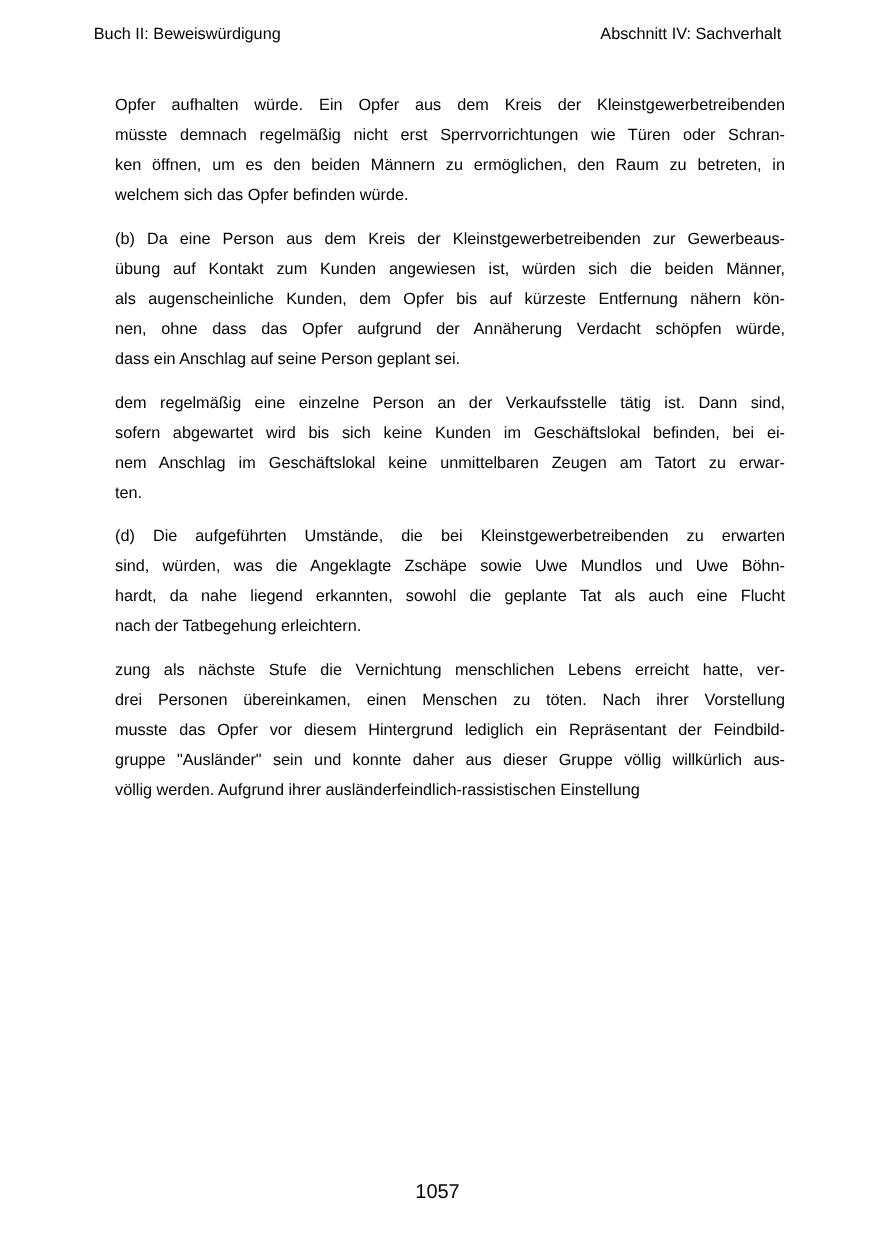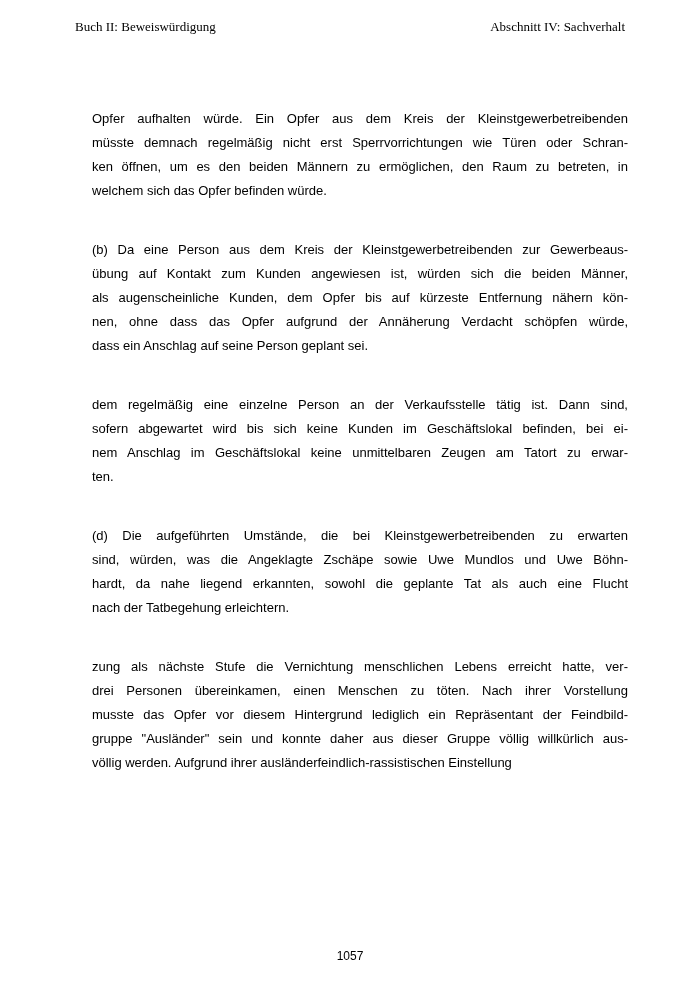--- a/index.html
+++ b/index.html
@@ -14,49 +14,47 @@
   }
   .page-header {
     position: absolute;
     top: 19px;
     left: 75px;
     right: 75px;
     display: flex;
     justify-content: space-between;
     font-size: 13px;
     line-height: 16px;
-    font-family: Liberation Serif, serif;
   }
   .doc-content {
     position: absolute;
     top: 72px;
     left: 92px;
     width: 536px;
     font-size: 13px;
     line-height: 24px;
   }
   .paragraph {
     margin-bottom: 11px;
-    margin-top: 35px;
   }
   .line {
     text-align: justify;
     text-align-last: justify;
   }
   .line.last {
     text-align: left;
     text-align-last: left;
   }
   .page-footer {
     position: absolute;
     bottom: 26px;
     left: 0;
     width: 100%;
     text-align: center;
-    font-size: 12px;
+    font-size: 16px;
   }
 </style>
 </head>
 <body>
 
 <div class="page-header">
   <span>Buch II: Beweiswürdigung</span>
   <span>Abschnitt IV: Sachverhalt</span>
 </div>
 

